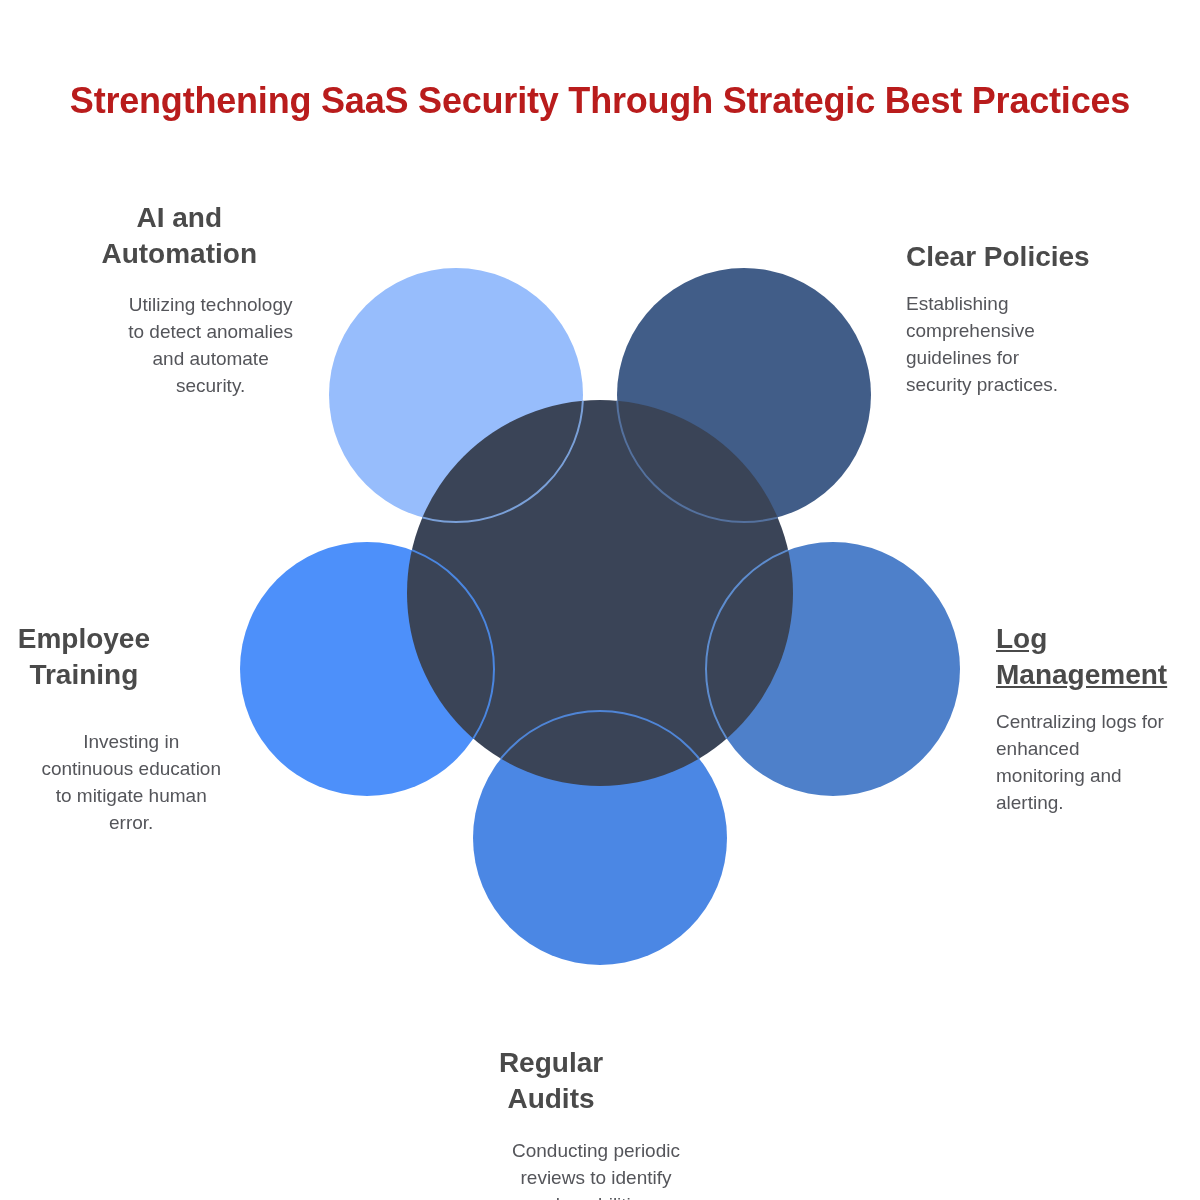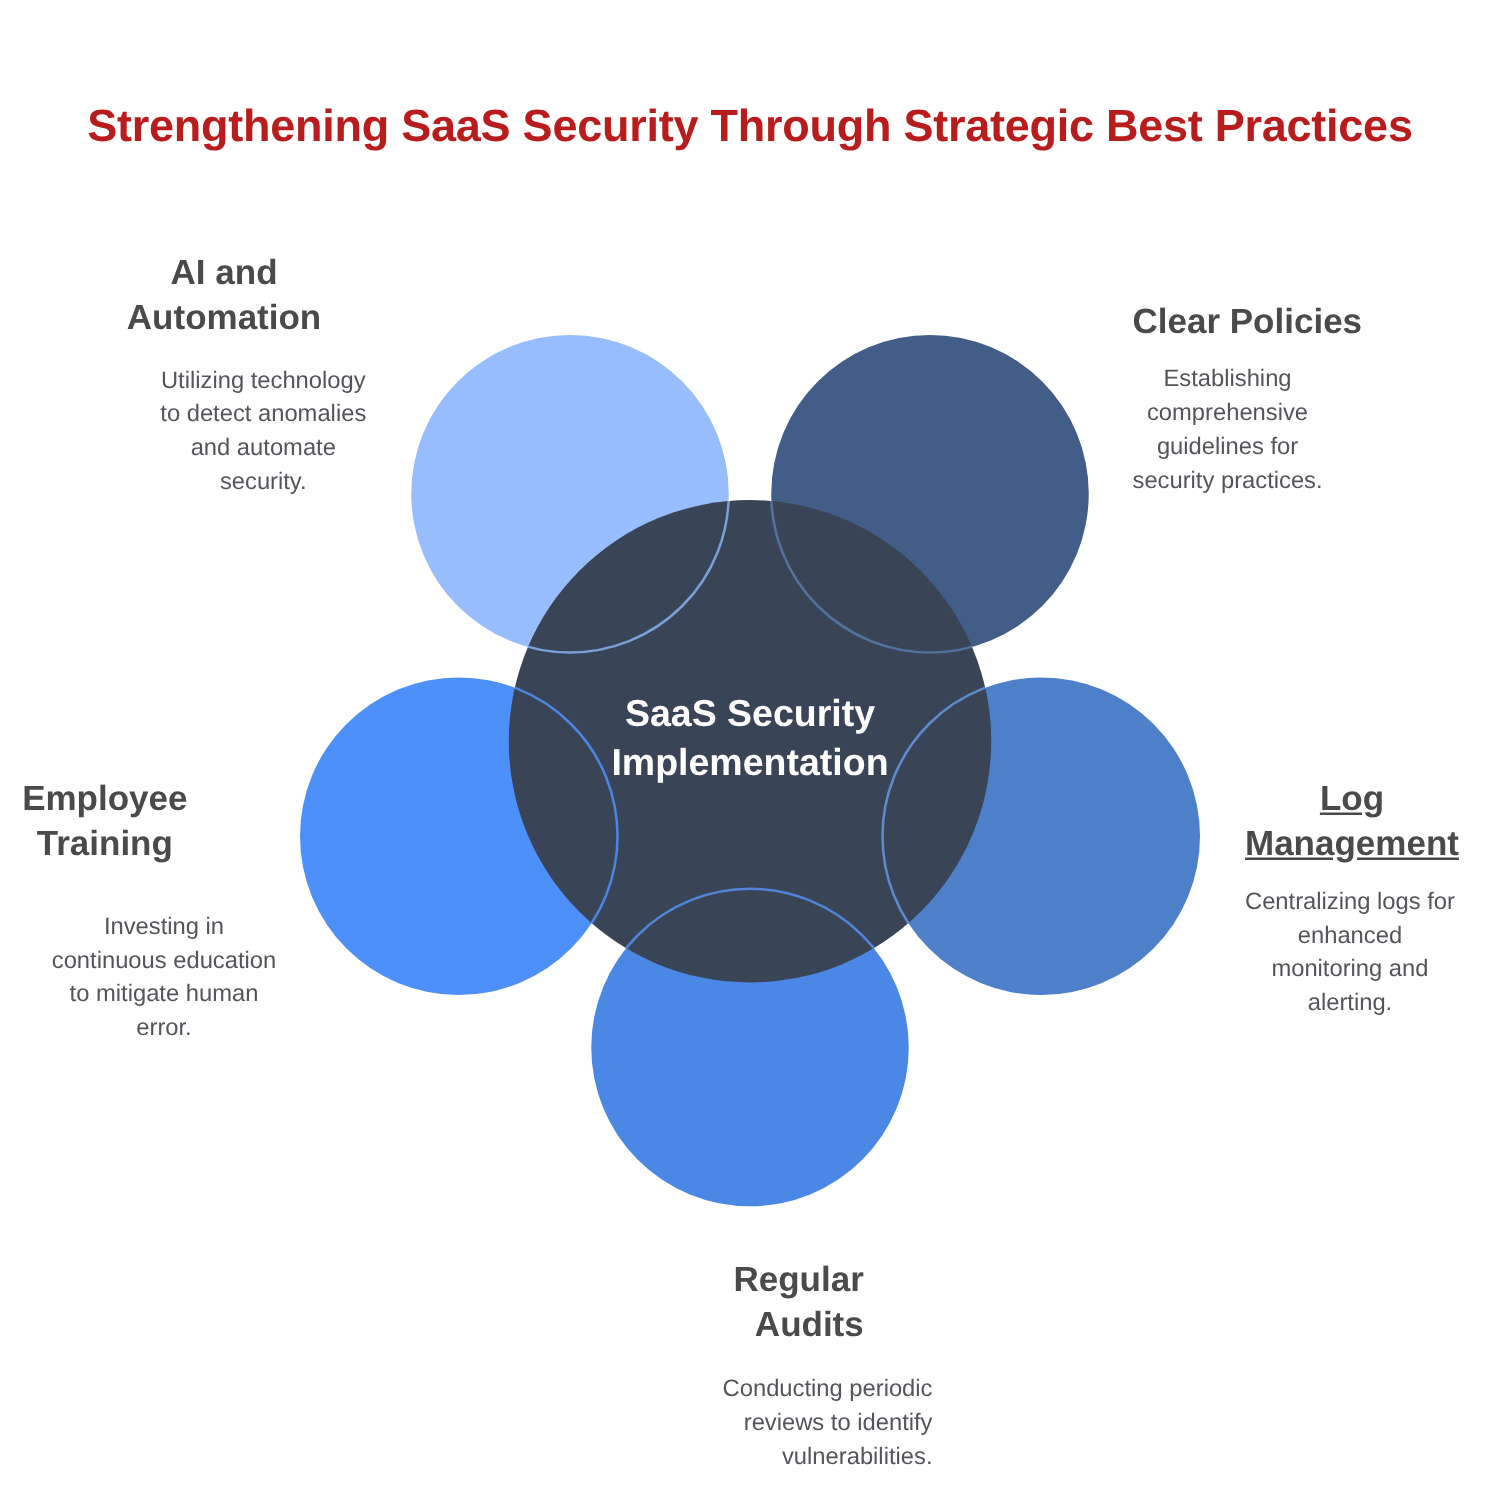--- a/index.html
+++ b/index.html
@@ -54,22 +54,22 @@
     white-space: nowrap;
   }
   .sec-desc {
     position: absolute;
     font-size: 19px;
     color: #54555a;
     line-height: 27px;
     white-space: nowrap;
   }
   .align-right { text-align: center; }
-  .align-left { text-align: center; }
-  .align-center { text-align: right; white-space: normal; }
+  .align-left { text-align: left; }
+  .align-center { text-align: center; white-space: normal; margin-top: 39px; }
   .line { display: block; }
 
   .t-ai   { right: 943px;  top: 200px; }
   .d-ai   { right: 907px;  top: 291px; }
   .t-cp   { left: 906px;   top: 239px; }
   .d-cp   { left: 906px;   top: 290px; }
   .t-emp  { right: 1050px; top: 621px; }
   .d-emp  { right: 979px;  top: 728px; }
   .t-log  { left: 996px;   top: 621px; text-decoration: underline; }
   .d-log  { left: 996px;   top: 708px; }
@@ -99,24 +99,20 @@
 
     <g clip-path="url(#centerClip)" fill="none" stroke-width="2">
       <circle cx="456" cy="395" r="127" stroke="#7aa0d8"></circle>
       <circle cx="744" cy="395" r="127" stroke="#54719e"></circle>
       <circle cx="367" cy="669" r="127" stroke="#4a86e0"></circle>
       <circle cx="833" cy="669" r="127" stroke="#5d8cce"></circle>
       <circle cx="600" cy="838" r="127" stroke="#4f85d6"></circle>
     </g>
   </svg>
 
-  <div class="center-label">
-    <span class="line">SaaS Security</span>
-    <span class="line">Implementation</span>
-  </div>
 
   <div class="sec-title align-right t-ai">
     <span class="line">AI and</span>
     <span class="line">Automation</span>
   </div>
   <div class="sec-desc align-right d-ai">
     <span class="line">Utilizing technology</span>
     <span class="line">to detect anomalies</span>
     <span class="line">and automate</span>
     <span class="line">security.</span>

